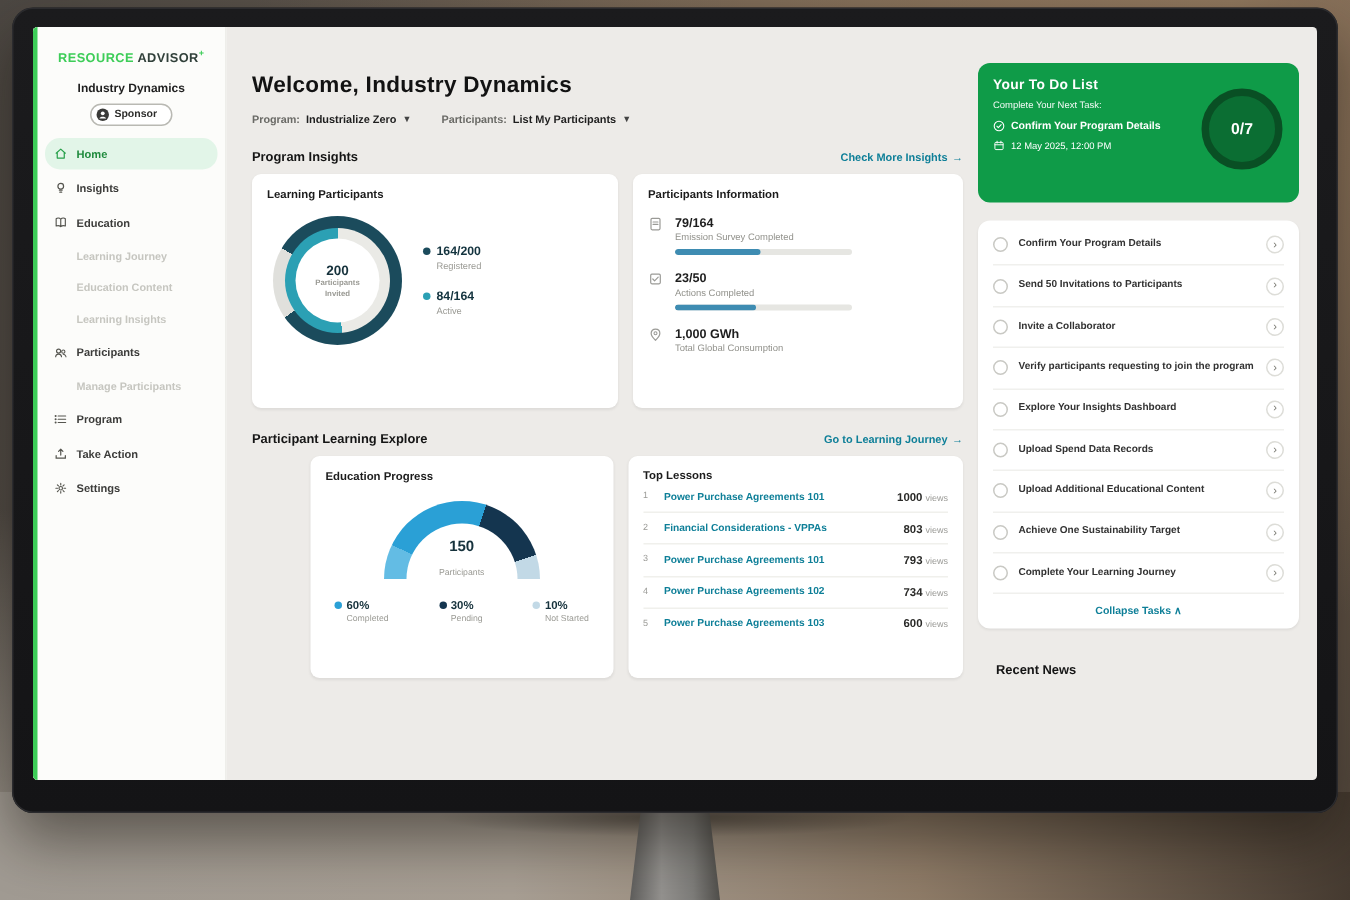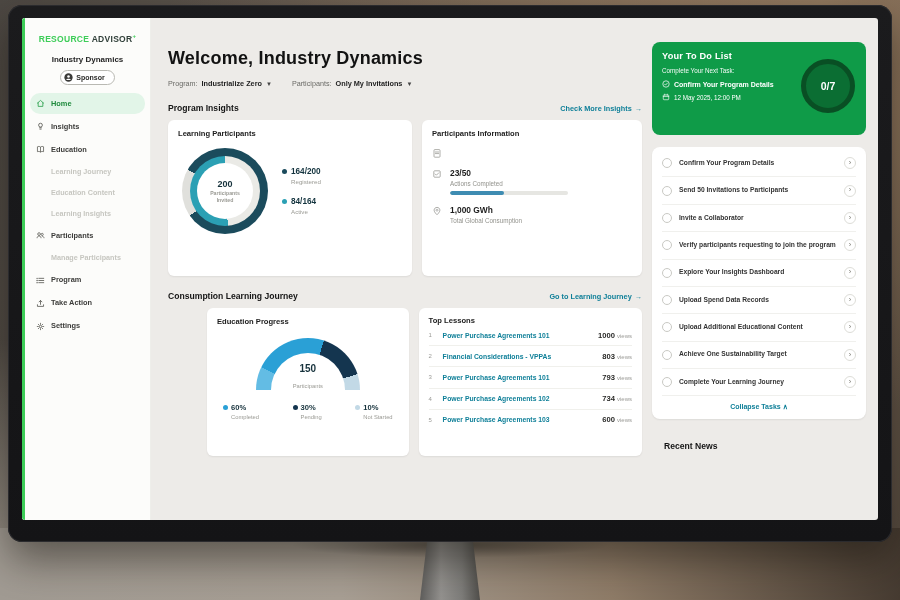--- a/index.html
+++ b/index.html
@@ -43,23 +43,23 @@
   .nav-item { display:flex; align-items:center; gap:6px; margin:2px 5px; padding:6px;
     border-radius:10px; font-size:7.4px; font-weight:700; color:#3c3c3a; line-height:1; }
   .nav-item svg { width:9px; height:9px; flex:0 0 9px; color:#55554f; }
   .nav-item.active { background:#e2f5e8; color:#1f8a3d; }
   .nav-item.active svg { color:#27a04a; }
   .nav-sub { display:flex; align-items:center; margin:2px 5px; padding:6px 6px 6px 21px;
     font-size:7.2px; font-weight:600; color:#c6c6c0; line-height:1; }
 
   
   .main { position:absolute; left:129px; top:0; width:499px; height:100%; padding:30px 8px 0 17px; }
-  .welcome { font-size:18px; font-weight:700; color:#121212; letter-spacing:.2px; }
+  .welcome { font-size:15px; font-weight:700; color:#121212; letter-spacing:.2px; }
   .filters { display:flex; gap:20px; align-items:center; margin-top:10px; font-size:7.2px; color:#6a6a66; }
-  .filter { display:flex; align-items:center; gap:4px; }
+  .filter { display:flex; align-items:center; gap:4px;font-weight:bold; }
   .filter b { color:#1f1f1f; font-size:7.3px; }
   .caret { color:#444; font-size:6px; }
   .section-row { display:flex; justify-content:space-between; align-items:center; margin-top:15px; }
   .section-title { font-size:8.6px; font-weight:700; color:#151515; }
   .tlink { font-size:7.3px; font-weight:700; color:#0e7f98; display:flex; gap:3px; align-items:center; }
   .cards { display:flex; gap:10px; margin-top:7px; }
   .card { background:#fff; border-radius:6px; padding:9px 10px; box-shadow:0 1px 2px rgba(0,0,0,.07); }
   .card-title { font-size:7.6px; font-weight:700; color:#1c1c1c; }
 
   
@@ -235,21 +235,21 @@
         <div class="welcome">Welcome, Industry Dynamics</div>
 
         <div class="filters">
           <div class="filter">
             <span>Program:</span>
             <b>Industrialize Zero</b>
             <span class="caret">▼</span>
           </div>
           <div class="filter">
             <span>Participants:</span>
-            <b>Only My Invitations</b>
+            <b>List My Participants</b>
             <span class="caret">▼</span>
           </div>
         </div>
 
         <div class="section-row">
           <div class="section-title">Program Insights</div>
           <div class="tlink">
             <span>Check More Insights</span>
             <span>→</span>
           </div>
@@ -288,20 +288,27 @@
           </div>
 
           <div class="card card-info">
             <div class="card-title">Participants Information</div>
             <div class="info-rows">
               <div class="info-row">
                 <svg viewBox="0 0 10 10">
                     <rect x="2" y="1.6" width="6" height="7.6" rx="0.8" fill="none" stroke="currentColor" stroke-width="0.8"></rect>
                     <path d="M3.4 4 H6.6 M3.4 5.6 H6.6" stroke="currentColor" stroke-width="0.8" stroke-linecap="round"></path>
                   </svg>
+                <div>
+                  <div class="info-val">79/164</div>
+                  <div class="info-lab">Emission Survey Completed</div>
+                  <div class="bar">
+                      <div class="bar-fill" style="width:48%"></div>
+                    </div>
+                </div>
               </div>
               <div class="info-row">
                 <svg viewBox="0 0 10 10">
                     <rect x="1.8" y="1.8" width="6.4" height="6.4" rx="0.8" fill="none" stroke="currentColor" stroke-width="0.8"></rect>
                     <path d="M3.2 5 L4.4 6.2 L6.8 3.8" fill="none" stroke="currentColor" stroke-width="0.8" stroke-linecap="round" stroke-linejoin="round"></path>
                   </svg>
                 <div>
                   <div class="info-val">23/50</div>
                   <div class="info-lab">Actions Completed</div>
                   <div class="bar">
@@ -317,21 +324,21 @@
                 <div>
                   <div class="info-val">1,000 GWh</div>
                   <div class="info-lab">Total Global Consumption</div>
                 </div>
               </div>
             </div>
           </div>
         </div>
 
         <div class="section-row">
-          <div class="section-title">Consumption Learning Journey</div>
+          <div class="section-title">Participant Learning Explore</div>
           <div class="tlink">
             <span>Go to Learning Journey</span>
             <span>→</span>
           </div>
         </div>
 
         <div class="cards">
 
           <div class="card card-edu">
             <div class="card-title">Education Progress</div>

